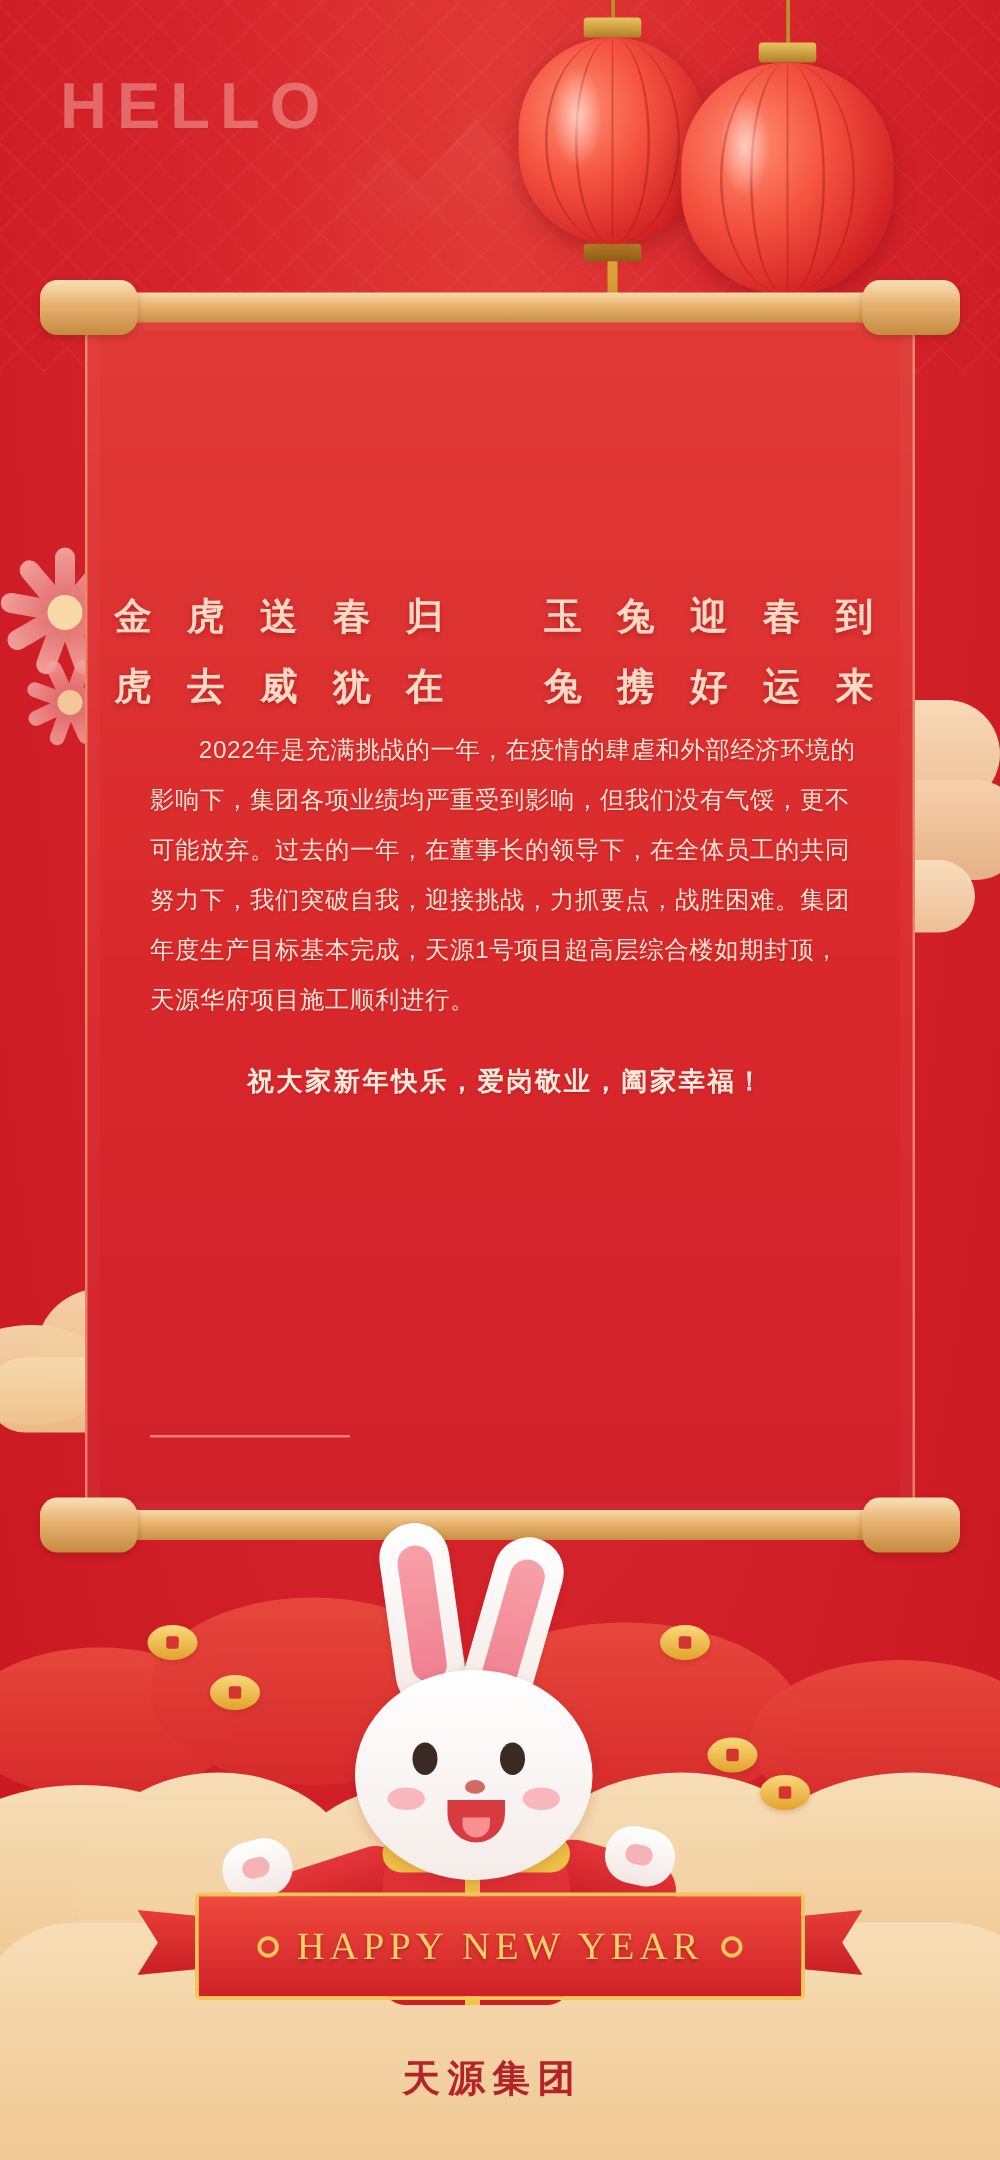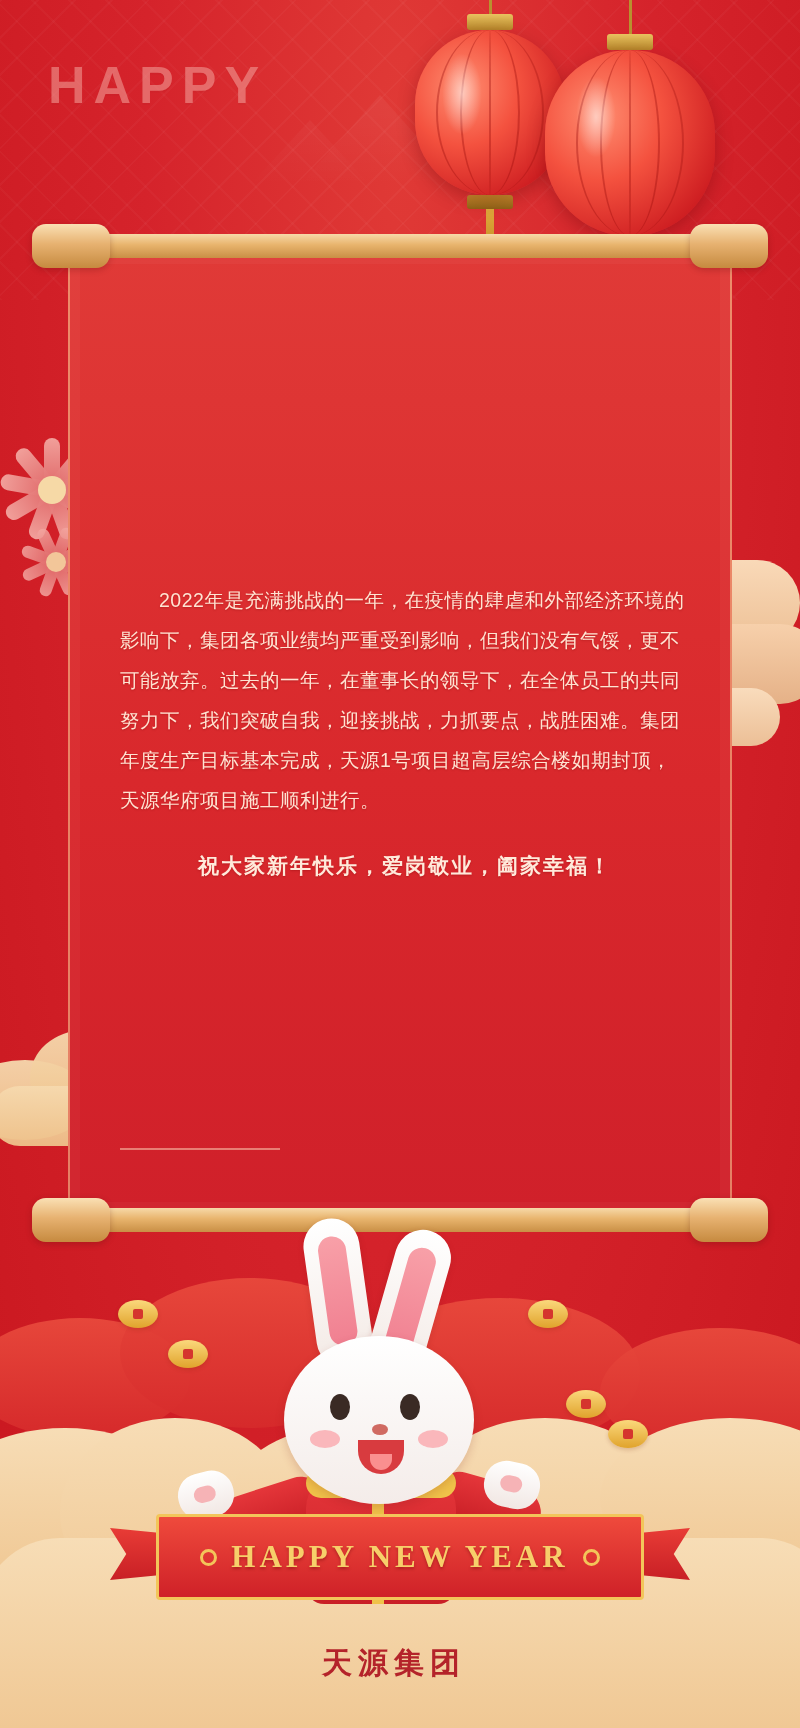--- a/index.html
+++ b/index.html
@@ -255,42 +255,42 @@
   }
   .banner .tailL{left:0;clip-path:polygon(0 0,100% 14%,100% 86%,0 100%,22% 50%);}
   .banner .tailR{right:0;clip-path:polygon(100% 0,0 14%,0 86%,100% 100%,78% 50%);}
   .banner .mid{
     position:absolute;left:46px;right:46px;top:14px;height:80px;
     background:linear-gradient(to bottom,#ef4a3c,#cf2128);
     border:3px solid #f3c55a;border-radius:4px;
     display:flex;align-items:center;justify-content:center;
   }
   .banner .mid span{
-    color:#f7cf6a;font-size:31px;font-weight:bold;letter-spacing:4px;
+    color:#f7cf6a;font-size:31px;font-weight:normal;letter-spacing:4px;
     font-family:"Liberation Serif","DejaVu Serif",serif;
     text-shadow:0 2px 3px rgba(90,0,0,.35);
   }
   .banner .dot{width:11px;height:11px;border:3px solid #f3c55a;border-radius:50%;margin:0 14px;}
 
   .company{
     position:absolute;left:0;right:12px;bottom:44px;text-align:center;
     color:#b4232a;font-size:30px;font-weight:bold;letter-spacing:6px;
   }
 </style>
 </head>
 <body>
 
 <div class="poster">
 
   <div class="pattern"></div>
   <div class="mountain"></div>
   <div class="mountain b"></div>
 
   <div class="yeartext">
-    <span class="hello">HAPPY</span>
+    <span class="hello">HELLO</span>
   </div>
 
   <div class="lantern-wrap l1">
     <div class="lantern-cord"></div>
     <div class="lantern-cap"></div>
     <div class="lantern-body">
       <div class="rib r1"></div>
       <div class="rib r2"></div>
       <div class="rib r3"></div>
       <div class="shine"></div>
@@ -356,20 +356,32 @@
       <div class="knob left"></div>
       <div class="knob right"></div>
     </div>
     <div class="rod bot">
       <div class="bar"></div>
       <div class="knob left"></div>
       <div class="knob right"></div>
     </div>
 
 
+    <div class="couplet">
+      <div>
+        <span>金 虎 送 春 归</span>
+        <span class="gap"></span>
+        <span>玉 兔 迎 春 到</span>
+      </div>
+      <div>
+        <span>虎 去 威 犹 在</span>
+        <span class="gap"></span>
+        <span>兔 携 好 运 来</span>
+      </div>
+    </div>
 
     <div class="letter">
       <p class="indent">2022年是充满挑战的一年，在疫情的肆虐和外部经济环境的影响下，集团各项业绩均严重受到影响，但我们没有气馁，更不可能放弃。过去的一年，在董事长的领导下，在全体员工的共同努力下，我们突破自我，迎接挑战，力抓要点，战胜困难。集团年度生产目标基本完成，天源1号项目超高层综合楼如期封顶，天源华府项目施工顺利进行。</p>
       <p class="wish">祝大家新年快乐，爱岗敬业，阖家幸福！</p>
     </div>
 
     <div class="divider"></div>
   </div>
 
   <div class="bottom">

